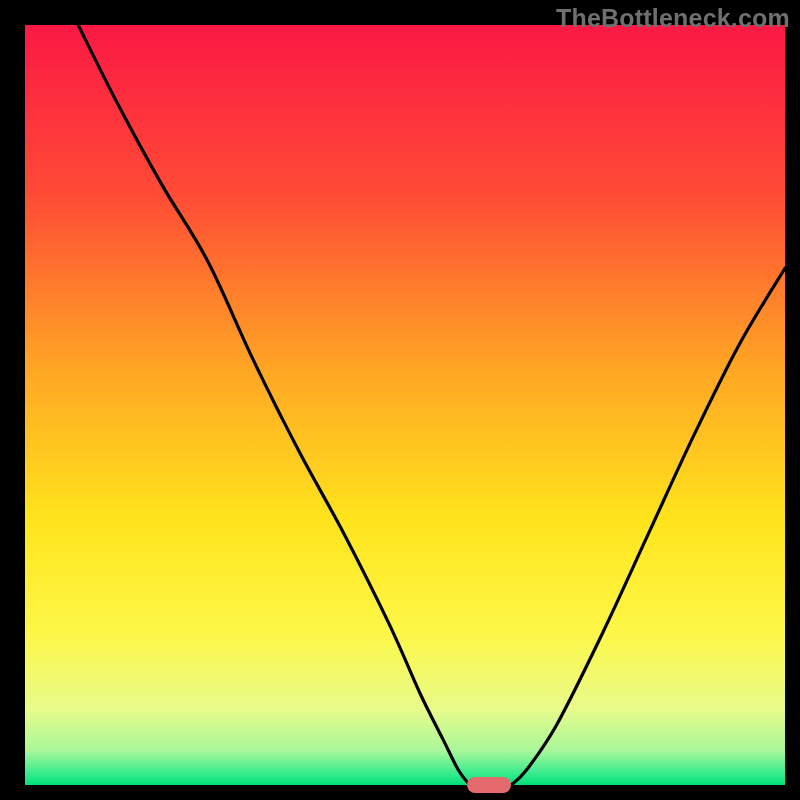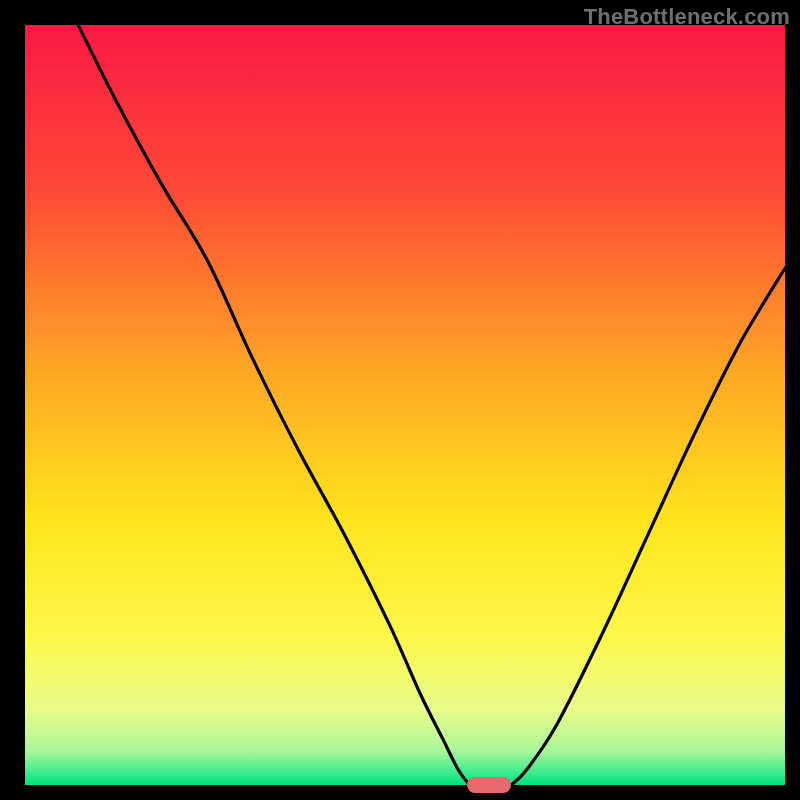--- a/index.html
+++ b/index.html
@@ -15,21 +15,21 @@
     position: relative;
     width: 800px;
     height: 800px;
     background: #000000;
   }
   .attribution {
     position: absolute;
     top: 4px;
     right: 10px;
     color: #6f6f6f;
-    font-size: 22px;
+    font-size: 25px;
     font-weight: 600;
     letter-spacing: 0.2px;
     z-index: 10;
   }
   .plot-outer {
     position: absolute;
     left: 25px;
     top: 25px;
     width: 760px;
     height: 760px;

